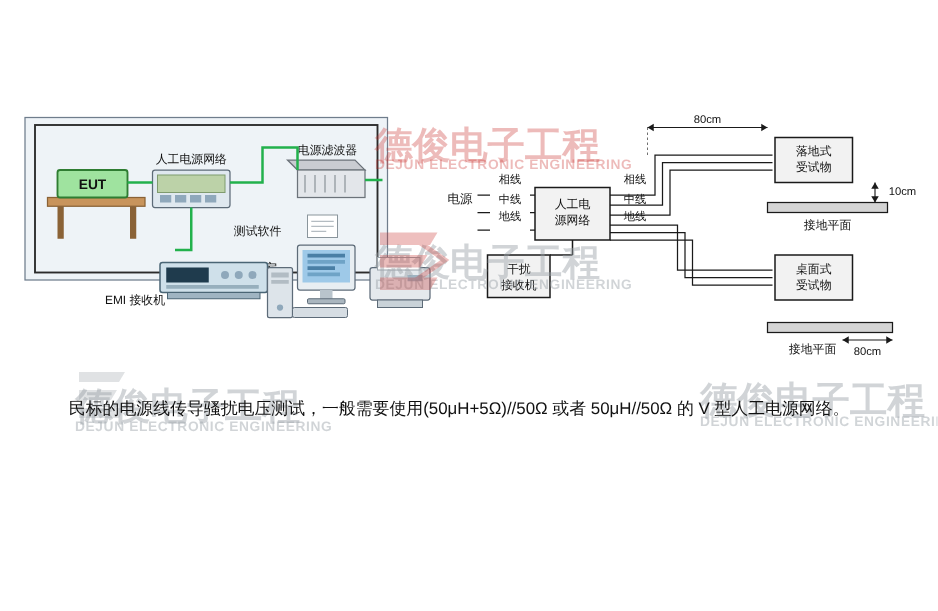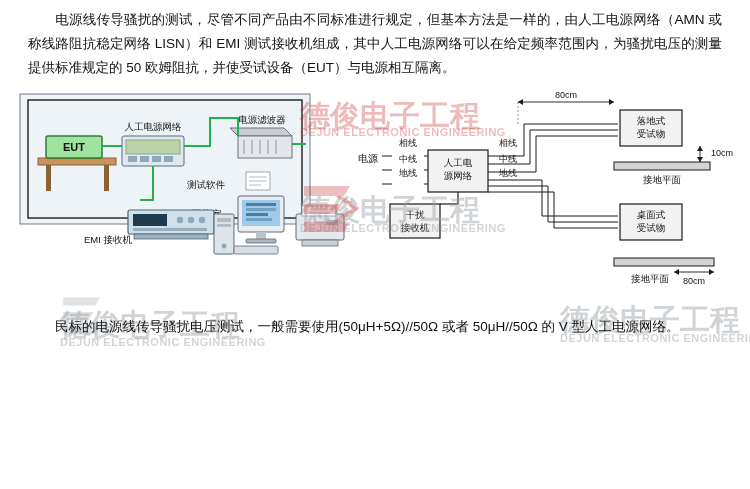--- a/index.html
+++ b/index.html
@@ -79,23 +79,20 @@
     position: absolute;
     pointer-events: none;
     opacity: .30;
   }
 </style>
 </head>
 <body>
 
 <div class="page">
 
-  <div id="para-top" class="para">
-    <span class="indent"></span><span>电源线传导骚扰的测试，尽管不同产品由不同标准进行规定，但基本方法是一样的，由人工电源网络（AMN 或称线路阻抗稳定网络 LISN）和 EMI 测试接收机组成，其中人工电源网络可以在给定频率范围内，为骚扰电压的测量提供标准规定的 50 欧姆阻抗，并使受试设备（EUT）与电源相互隔离。</span>
-  </div>
 
   <div id="figure">
     <svg width="730" height="210" viewBox="0 0 730 210" xmlns="http://www.w3.org/2000/svg">
 
       <rect x="10" y="6" width="290" height="130" fill="#eef3f7" stroke="#6f7d8c" stroke-width="1"></rect>
       <rect x="18" y="12" width="274" height="118" fill="none" stroke="#2b2b2b" stroke-width="1.5"></rect>
 
       <rect x="28" y="70" width="78" height="7" fill="#c8945c" stroke="#8a6236" stroke-width="1"></rect>
       <rect x="36" y="77" width="5" height="26" fill="#8a6236"></rect>
       <rect x="94" y="77" width="5" height="26" fill="#8a6236"></rect>

